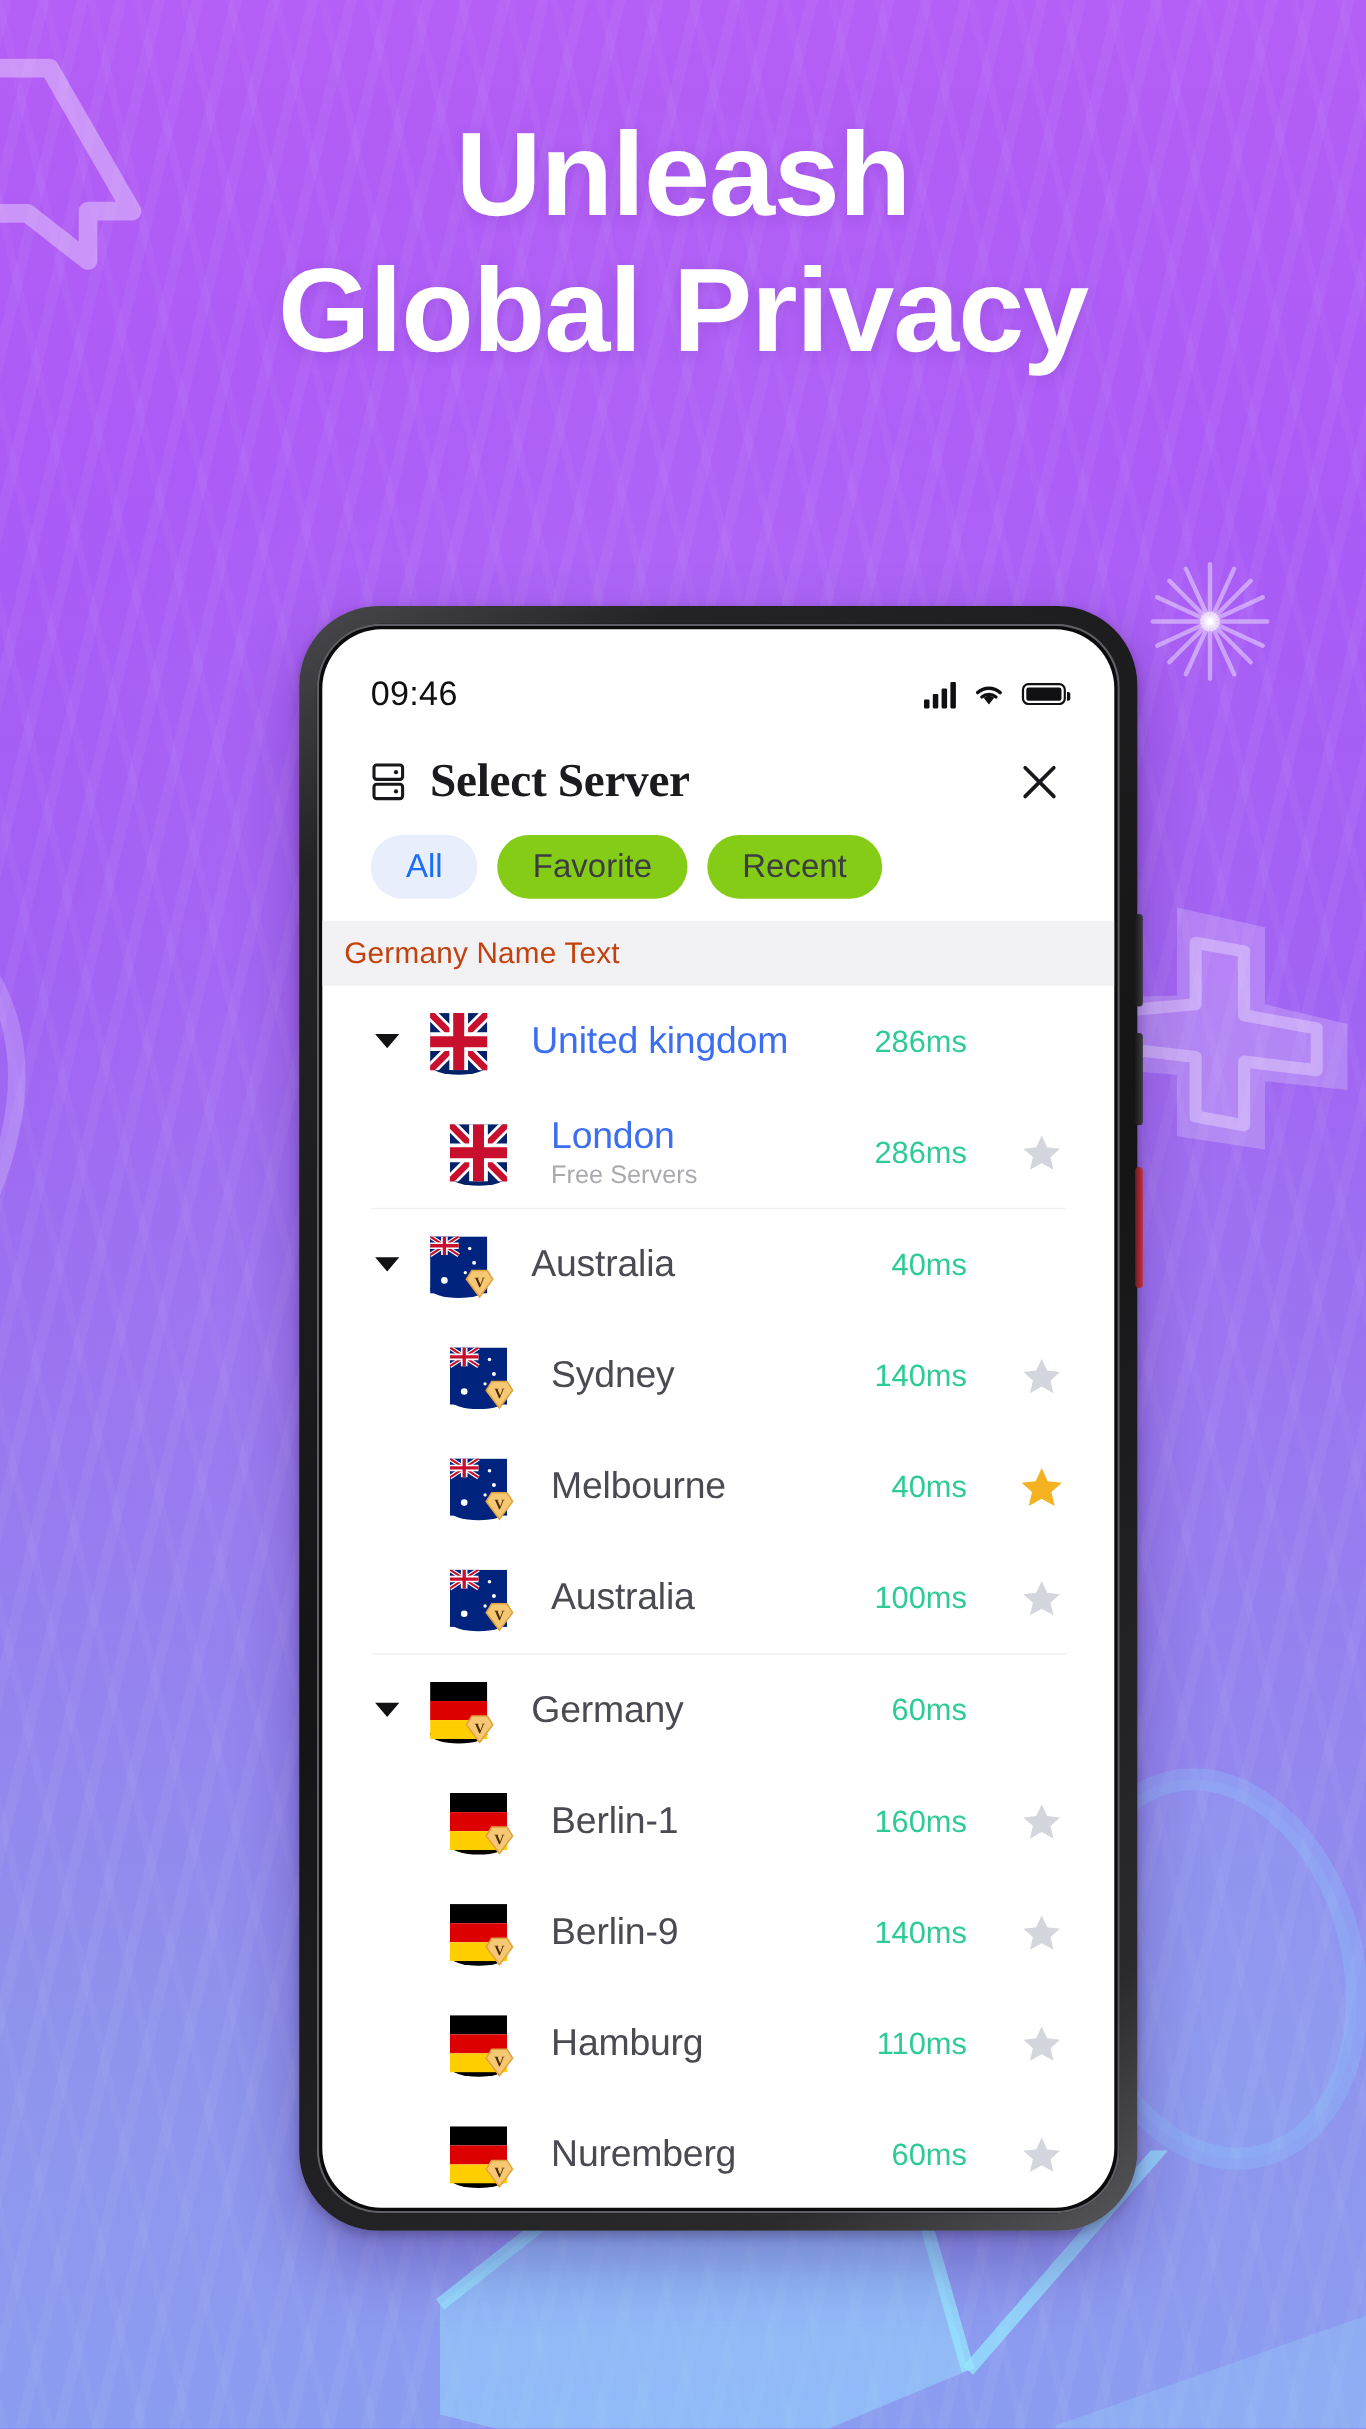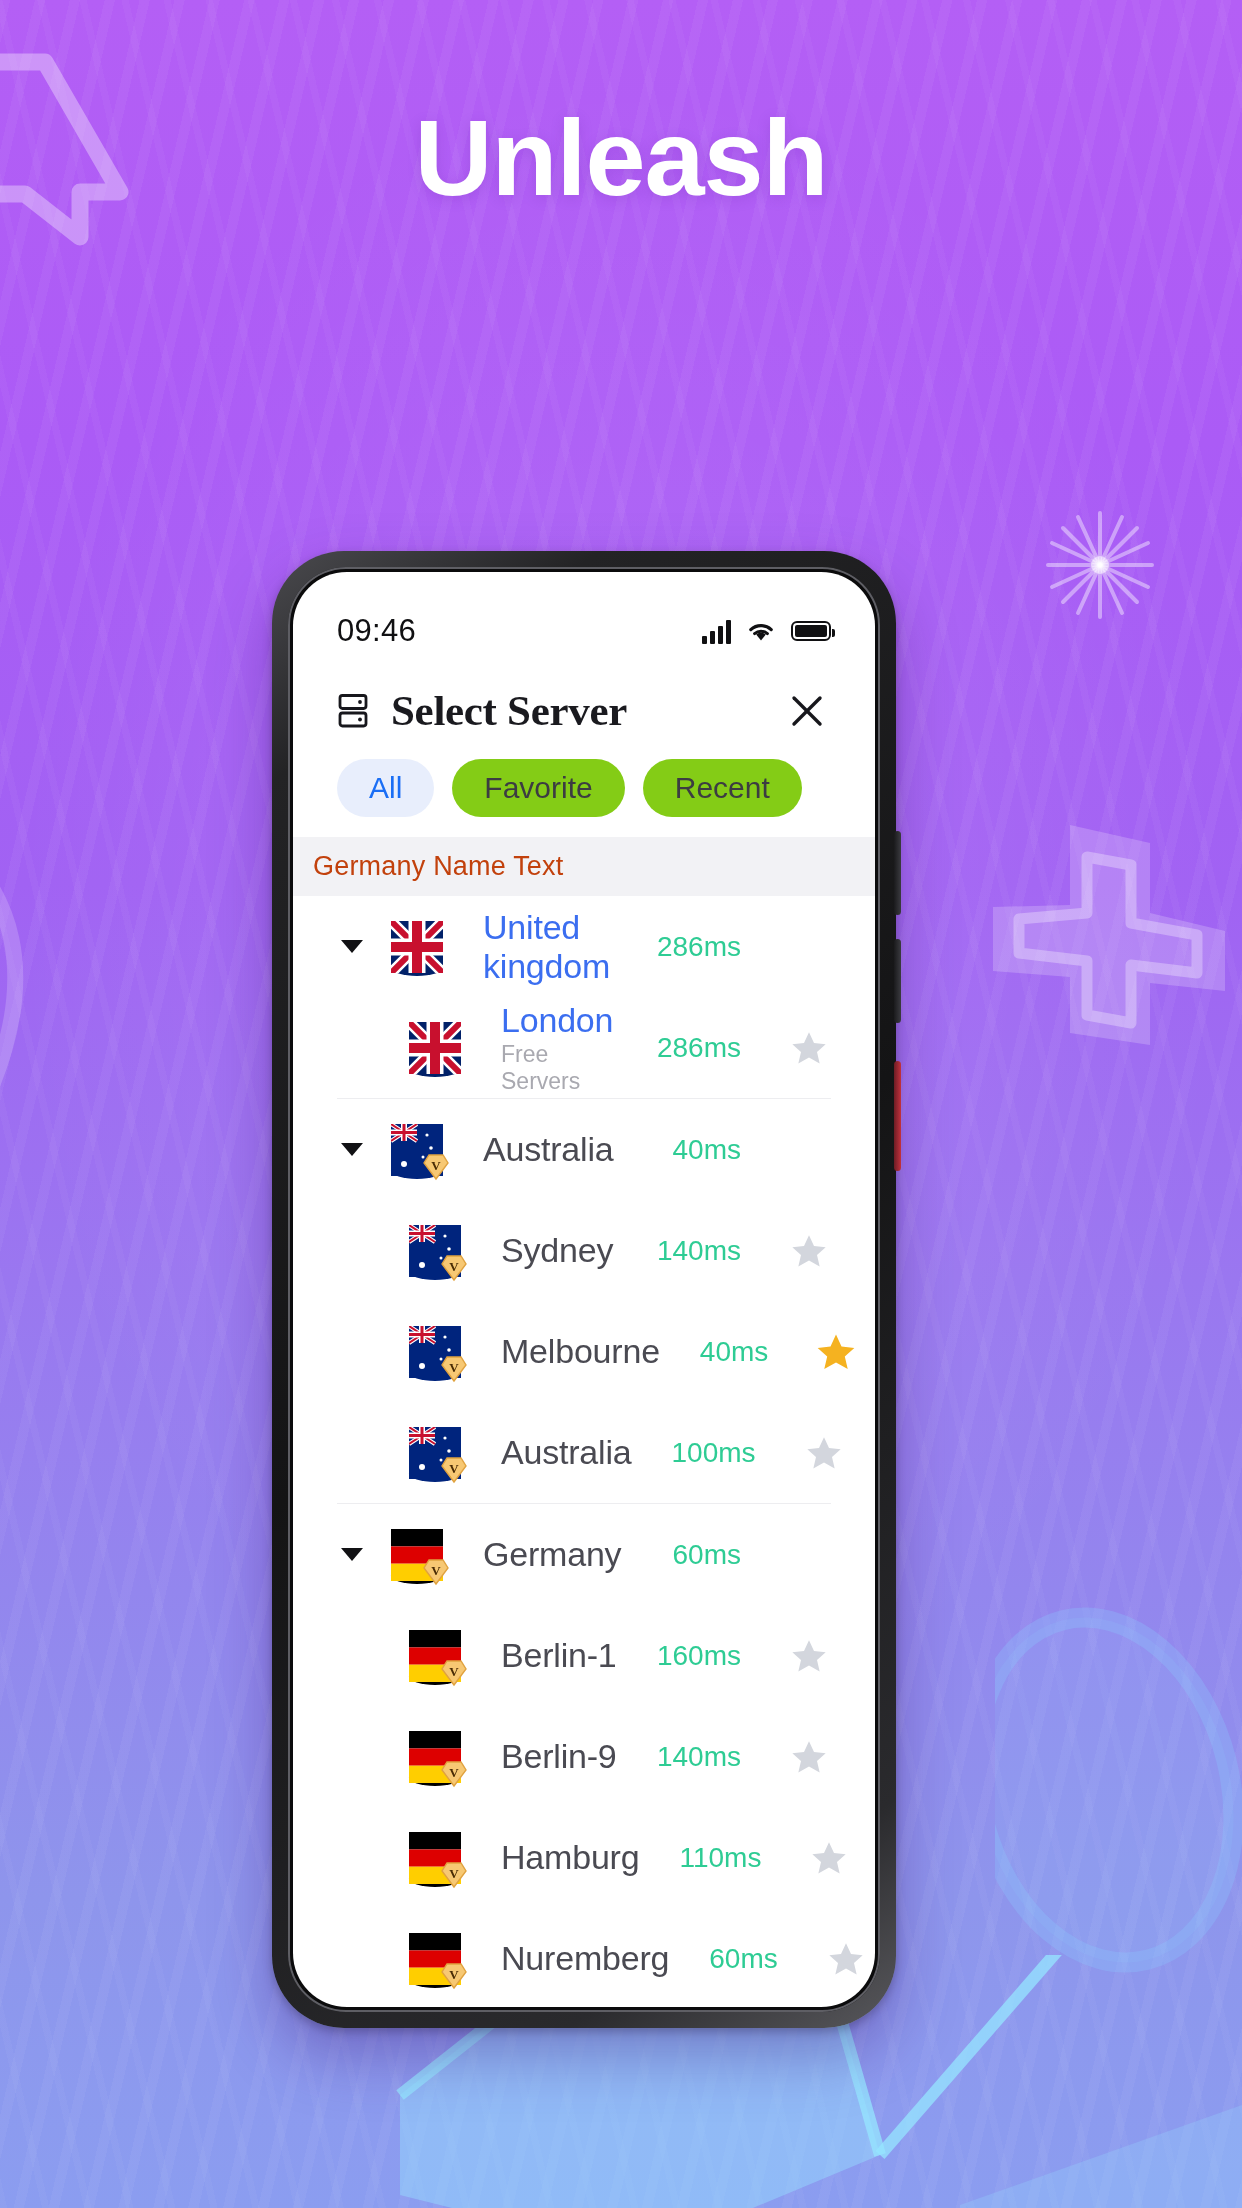--- a/index.html
+++ b/index.html
@@ -52,21 +52,21 @@
     font-weight:700; font-size:108px; line-height:1.15;
     letter-spacing:-1px;
     text-shadow:0 3px 14px rgba(90,30,160,0.18);
   }
   .headline .l2 { display:block; font-size:108px; }
 
   
   .phone {
     position:absolute;
     left:272px; top:551px;
-    width:624px; height:1477px;
+    width:762px; height:1477px;
     border-radius:72px;
     background:linear-gradient(145deg,#4a4a4e 0%,#232325 12%,#141415 50%,#2a2a2d 88%,#58585c 100%);
     padding:16px;
     box-shadow:0 28px 60px rgba(60,20,120,0.35), 0 4px 10px rgba(0,0,0,0.25);
   }
   .phone-inner {
     position:relative; width:100%; height:100%;
     border-radius:58px;
     background:#0b0b0c;
     padding:5px;
@@ -212,20 +212,21 @@
 <svg class="deco deco-bottom" viewBox="0 0 902 253">
   <path d="M60 140 L250 -10 L500 60 L540 200 L300 300 L60 240 Z" fill="rgba(150,225,255,0.45)"></path>
   <path d="M250 -10 L500 60 L540 200" fill="none" stroke="rgba(150,230,255,0.75)" stroke-width="12"></path>
   <path d="M60 140 L250 -10" fill="none" stroke="rgba(150,230,255,0.75)" stroke-width="12"></path>
   <path d="M540 200 L740 -30" fill="none" stroke="rgba(150,230,255,0.75)" stroke-width="12"></path>
   <path d="M620 250 L902 150 L902 253 L620 253 Z" fill="rgba(150,225,255,0.25)"></path>
 </svg>
 
 <div class="headline">
   <span>Unleash</span>
+  <span class="l2">Global Privacy</span>
 </div>
 
 <div class="phone">
   <div class="btn-side btn-vol1"></div>
   <div class="btn-side btn-vol2"></div>
   <div class="btn-side btn-pwr"></div>
 
   <div class="phone-inner">
     <div class="screen">
 

